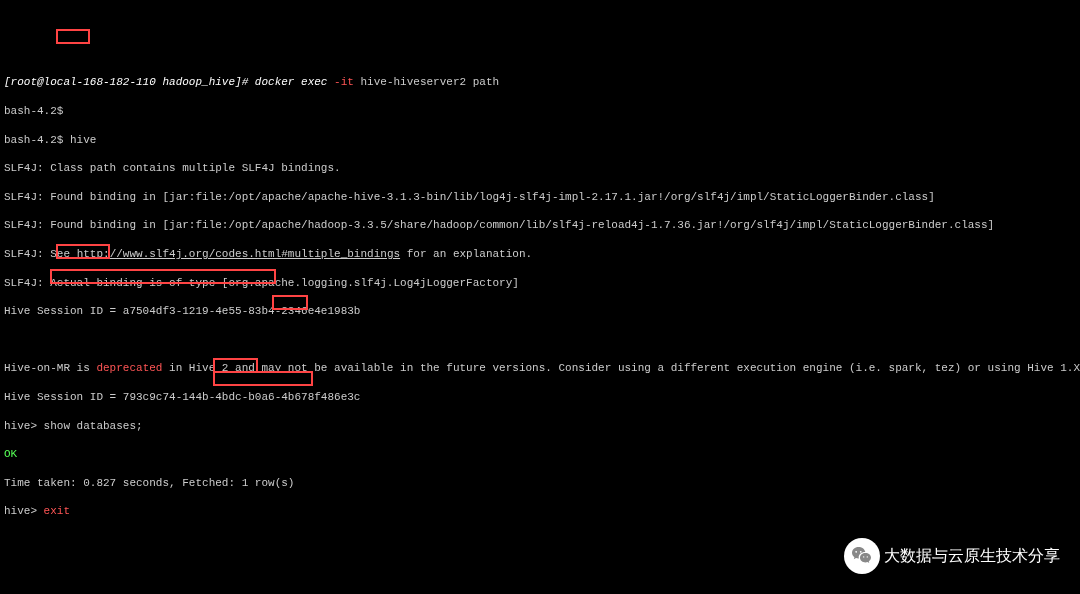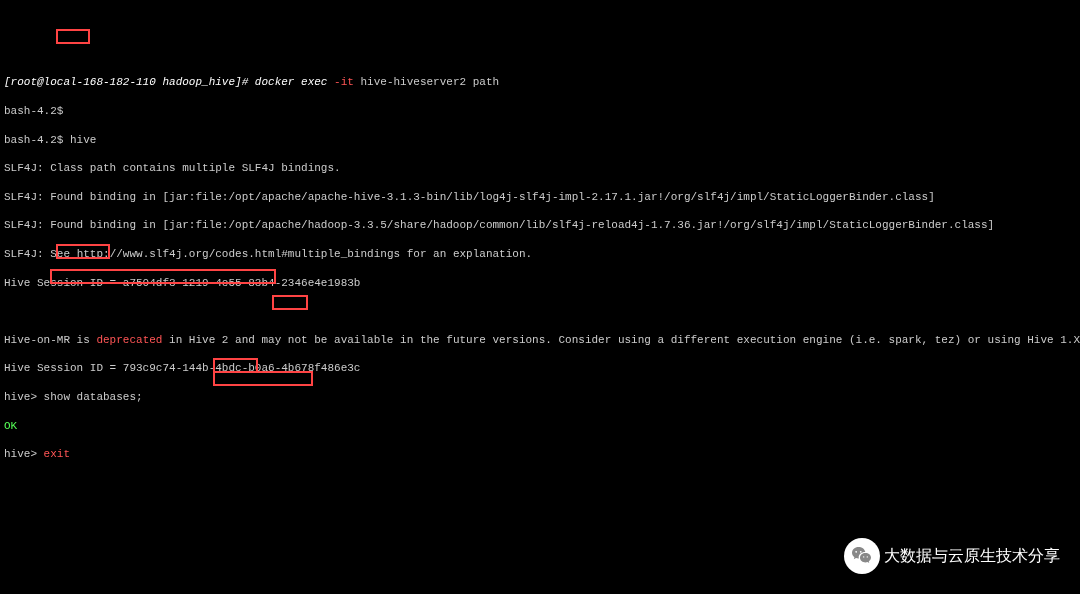--- a/index.html
+++ b/index.html
@@ -57,27 +57,29 @@
 
 
 
 <div>
 <div class="line"><span class="white">[root@local-168-182-110 hadoop_hive]# docker exec </span><span class="red">-it</span><span> hive-hiveserver2 path</span></div>
 <div class="line"><span>bash-4.2$</span></div>
 <div class="line"><span>bash-4.2$ </span><span>hive</span></div>
 <div class="line"><span>SLF4J: Class path contains multiple SLF4J bindings.</span></div>
 <div class="line"><span>SLF4J: Found binding in [jar:file:/opt/apache/apache-hive-3.1.3-bin/lib/log4j-slf4j-impl-2.17.1.jar!/org/slf4j/impl/StaticLoggerBinder.class]</span></div>
 <div class="line"><span>SLF4J: Found binding in [jar:file:/opt/apache/hadoop-3.3.5/share/hadoop/common/lib/slf4j-reload4j-1.7.36.jar!/org/slf4j/impl/StaticLoggerBinder.class]</span></div>
-<div class="line"><span>SLF4J: See </span><span style="">http://www.slf4j.org/codes.html#multiple_bindings</span><span> for an explanation.</span></div>
+<div class="line"><span>SLF4J: See </span><span style="text-decoration:underline">http://www.slf4j.org/codes.html#multiple_bindings</span><span> for an explanation.</span></div>
+<div class="line"><span>SLF4J: Actual binding is of type [org.apache.logging.slf4j.Log4jLoggerFactory]</span></div>
 <div class="line"><span>Hive Session ID = a7504df3-1219-4e55-83b4-2346e4e1983b</span></div>
 <div class="line">&nbsp;</div>
 <div class="line"><span>Hive-on-MR is </span><span class="red">deprecated</span><span> in Hive 2 and may not be available in the future versions. Consider using a different execution engine (i.e. spark, tez) or using Hive 1.X releases.</span></div>
 <div class="line"><span>Hive Session ID = 793c9c74-144b-4bdc-b0a6-4b678f486e3c</span></div>
 <div class="line"><span>hive&gt; show databases;</span></div>
 <div class="line"><span class="green">OK</span></div>
+<div class="line"><span>Time taken: 0.827 seconds, Fetched: 1 row(s)</span></div>
 <div class="line"><span>hive&gt; </span><span class="red">exit</span></div>
 
 
 
 
 
 
 
 
 

